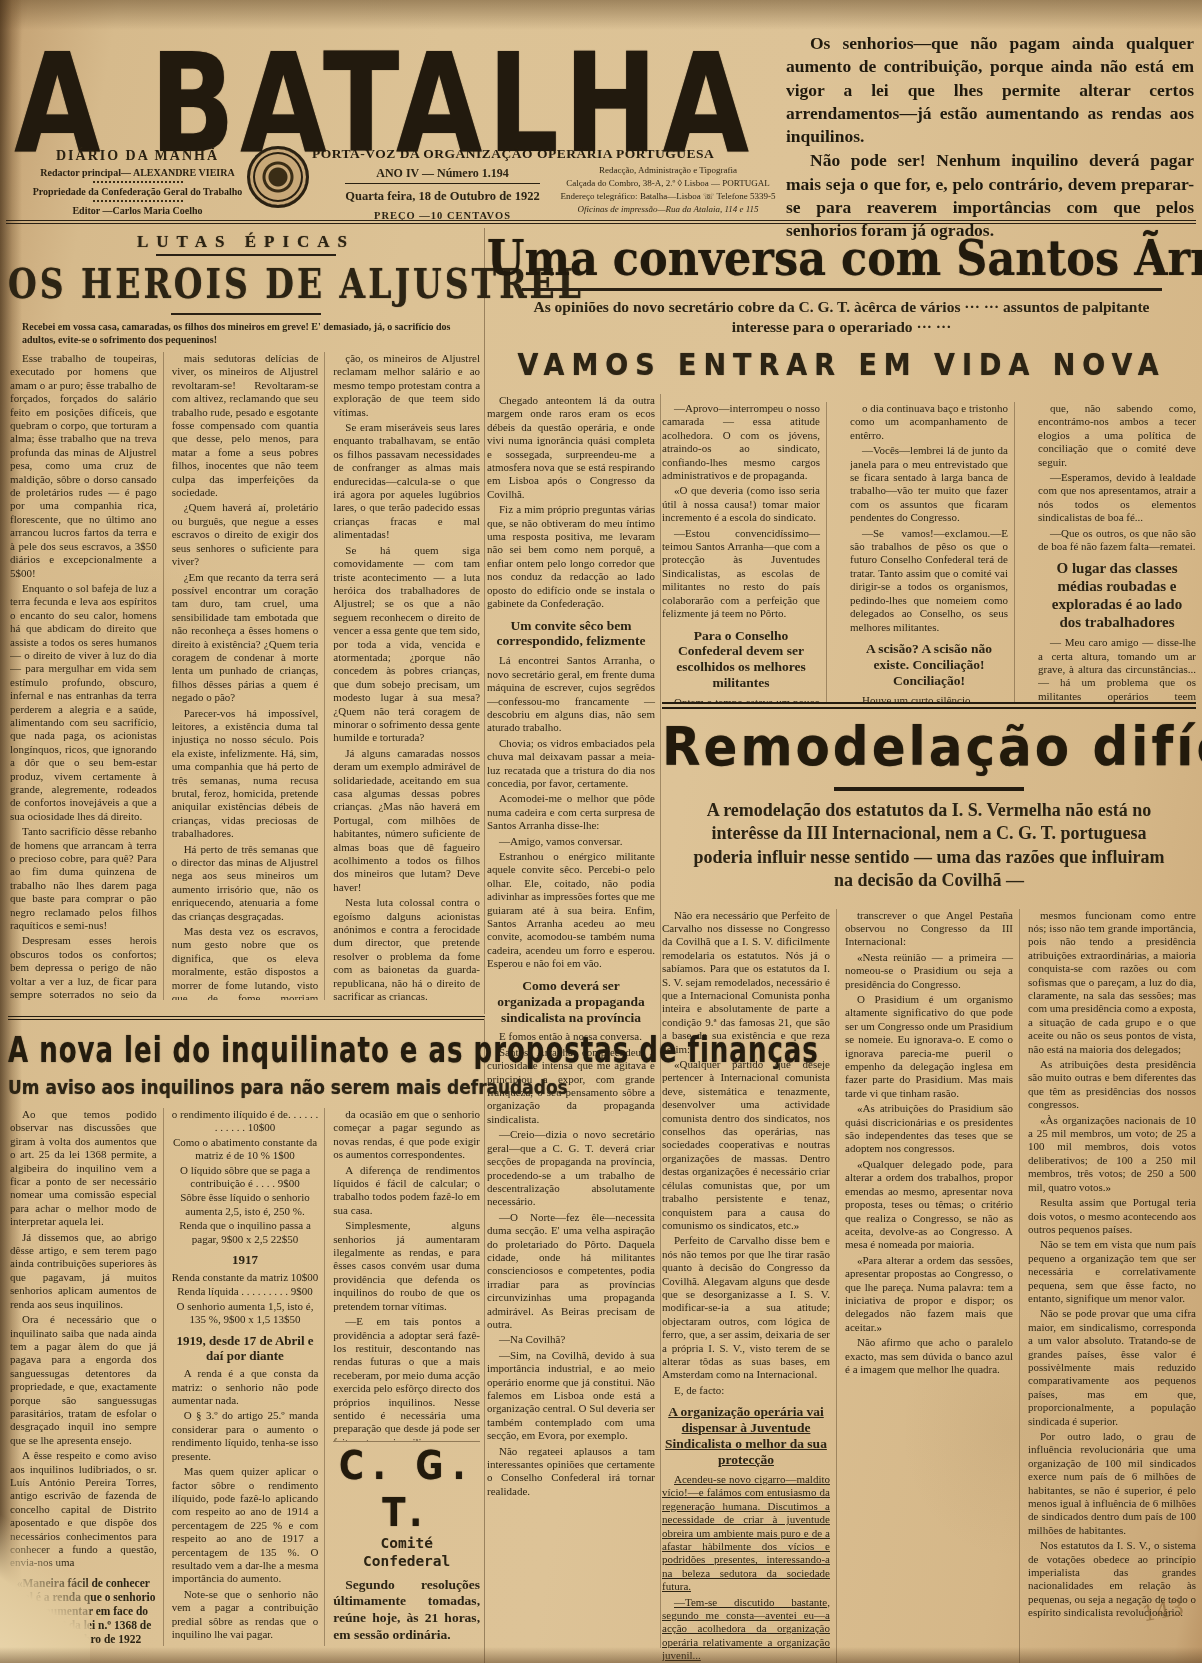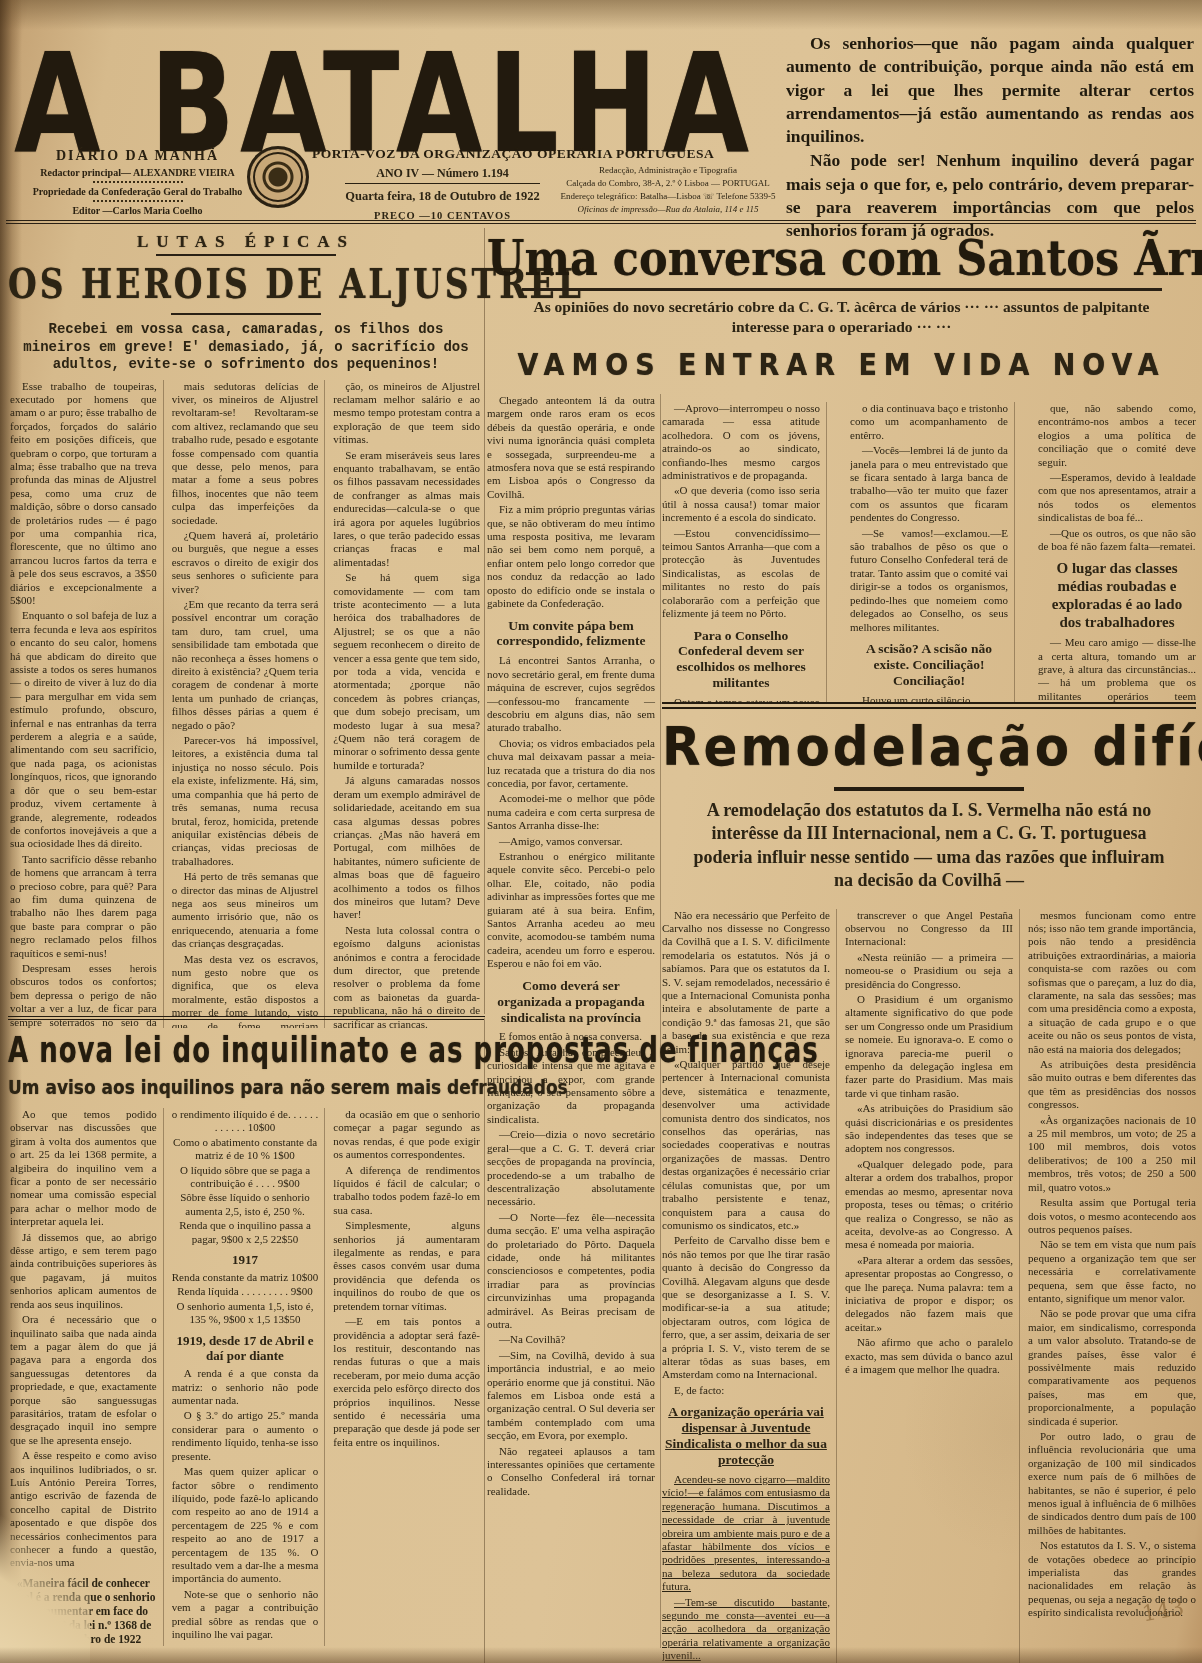--- a/index.html
+++ b/index.html
@@ -42,21 +42,21 @@
     font-weight:bold;color:#201a0e;}
   .notice .para{text-indent:24px;margin-bottom:1px;}
   .rule-main{position:absolute;left:6px;top:220px;width:1190px;height:0;border-top:4px double #2a2115;}
   
   .alj{position:absolute;left:8px;top:228px;width:476px;height:786px;border-right:1px solid rgba(70,50,25,.45);}
   .alj-kick{font-weight:bold;font-size:17px;letter-spacing:8px;text-align:center;margin-top:4px;}
   .alj-kickrule{width:180px;margin:2px auto;border-top:2px solid #2a2115;}
   .alj-head{font-family:"DejaVu Serif",serif;font-weight:bold;font-size:33px;letter-spacing:3px;
     text-align:center;white-space:nowrap;transform:scaleY(1.25);transform-origin:center;margin:8px 0 2px;}
   .alj-headrule{width:150px;margin:10px auto 6px;border-top:2px solid #2a2115;}
-  .alj-deck{font-weight:bold;font-size:14px;line-height:1.25;text-align:center;margin:2px 14px 6px;font-family:Liberation Mono, monospace;}
+  .alj-deck{font-weight:bold;font-size:10px;line-height:1.25;text-align:left;margin:2px 14px 6px;}
   .alj-body{display:flex;gap:8px;height:648px;margin:6px 4px 0 2px;}
   .ncol{flex:1;font-size:11px;line-height:1.22;overflow:hidden;padding-right:6px;border-right:1px solid rgba(70,50,25,.4);}
   .ncol:last-child{border-right:none;padding-right:0;}
   
   .iv-head{position:absolute;left:487px;top:230px;width:709px;text-align:center;}
   .iv-headline{font-family:"DejaVu Serif",serif;font-weight:bold;font-size:43px;white-space:nowrap;
     transform:scaleY(1.12);transform-origin:top center;color:#211a0d;}
   .iv-rule{width:640px;margin:8px auto 6px;border-top:3px solid #2a2115;}
   .iv-deck{font-weight:bold;font-size:15.5px;line-height:1.3;margin:0 40px;}
   .iv-sub{font-family:"DejaVu Sans",sans-serif;font-weight:bold;font-size:27px;letter-spacing:7px;
@@ -166,21 +166,21 @@
     <div class="iv-rule"></div>
     <div class="iv-deck">As opiniões do novo secretário cobre da C. G. T. àcêrca de vários ··· ··· assuntos de palpitante interesse para o operariado ··· ···</div>
     <div class="iv-sub ink">VAMOS ENTRAR EM VIDA NOVA</div>
   </section>
 
   <div class="iv-col1 clip">
     <div>
         <p class="para">Chegado anteontem lá da outra margem onde raros eram os ecos débeis da questão operária, e onde vivi numa ignorância quási completa e sossegada, surpreendeu-me a atmosfera nova que se está respirando em Lisboa após o Congresso da Covilhã.</p>
         <p class="para">Fiz a mim próprio preguntas várias que, se não obtiveram do meu íntimo uma resposta positiva, me levaram não sei bem como nem porquê, a enfiar ontem pelo longo corredor que nos conduz da redacção ao lado oposto do edifício onde se instala o gabinete da Confederação.</p>
       </div>
-    <div class="sh">Um convite pápa bem correspondido, felizmente</div>
+    <div class="sh">Um convite sêco bem correspondido, felizmente</div>
     <div>
         <p class="para">Lá encontrei Santos Arranha, o novo secretário geral, em frente duma máquina de escrever, cujos segrêdos—confessou-mo francamente — descobriu em alguns dias, não sem aturado trabalho.</p>
         <p class="para">Chovia; os vidros embaciados pela chuva mal deixavam passar a meia-luz recatada que a tristura do dia nos concedia, por favor, certamente.</p>
         <p class="para">Acomodei-me o melhor que pôde numa cadeira e com certa surpresa de Santos Arranha disse-lhe:</p>
         <p class="para">—Amigo, vamos conversar.</p>
         <p class="para">Estranhou o enérgico militante aquele convite sêco. Percebi-o pelo olhar. Ele, coitado, não podia adivinhar as impressões fortes que me guiaram até à sua beira. Enfim, Santos Arranha acedeu ao meu convite, acomodou-se também numa cadeira, acendeu um forro e esperou. Esperou e não foi em vão.</p>
       </div>
     <div class="sh">Como deverá ser organizada a propaganda sindicalista na província</div>
     <div>
         <p class="para">E fomos então à nossa conversa.</p>
@@ -310,20 +310,27 @@
           </div>
 
       </div>
       <div class="ncol">
         <div class="clip" style="flex:1;">
             <p class="para">da ocasião em que o senhorio começar a pagar segundo as novas rendas, é que pode exigir os aumentos correspondentes.</p>
             <p class="para">A diferença de rendimentos líquidos é fácil de calcular; o trabalho todos podem fazê-lo em sua casa.</p>
             <p class="para">Simplesmente, alguns senhorios já aumentaram ilegalmente as rendas, e para êsses casos convém usar duma providência que defenda os inquilinos do roubo de que os pretendem tornar vítimas.</p>
             <p class="para">—E em tais pontos a providência a adoptar será fazê-los restituir, descontando nas rendas futuras o que a mais receberam, por meio duma acção exercida pelo esfôrço directo dos próprios inquilinos. Nesse sentido é necessária uma preparação que desde já pode ser feita entre os inquilinos.</p>
           </div>
+        <div class="cgt">
+          <div class="cgt-title ink">C. G. T.</div>
+          <div class="cgt-sub">Comité Confederal</div>
+          <div class="cgt-text">
+              <p class="para">Segundo resoluções últimamente tomadas, reúne hoje, às 21 horas, em sessão ordinária.</p>
+            </div>
+        </div>
       </div>
     </div>
   </section>
 
   <div class="corner"></div>
   <div class="page-note">143</div>
   <div class="stain" style="left:70px;top:560px;width:160px;height:220px;background:radial-gradient(ellipse,rgba(120,90,50,.10),rgba(120,90,50,0) 70%);"></div>
   <div class="stain" style="left:900px;top:1300px;width:220px;height:260px;background:radial-gradient(ellipse,rgba(120,90,50,.08),rgba(120,90,50,0) 70%);"></div>
 </div>
 

